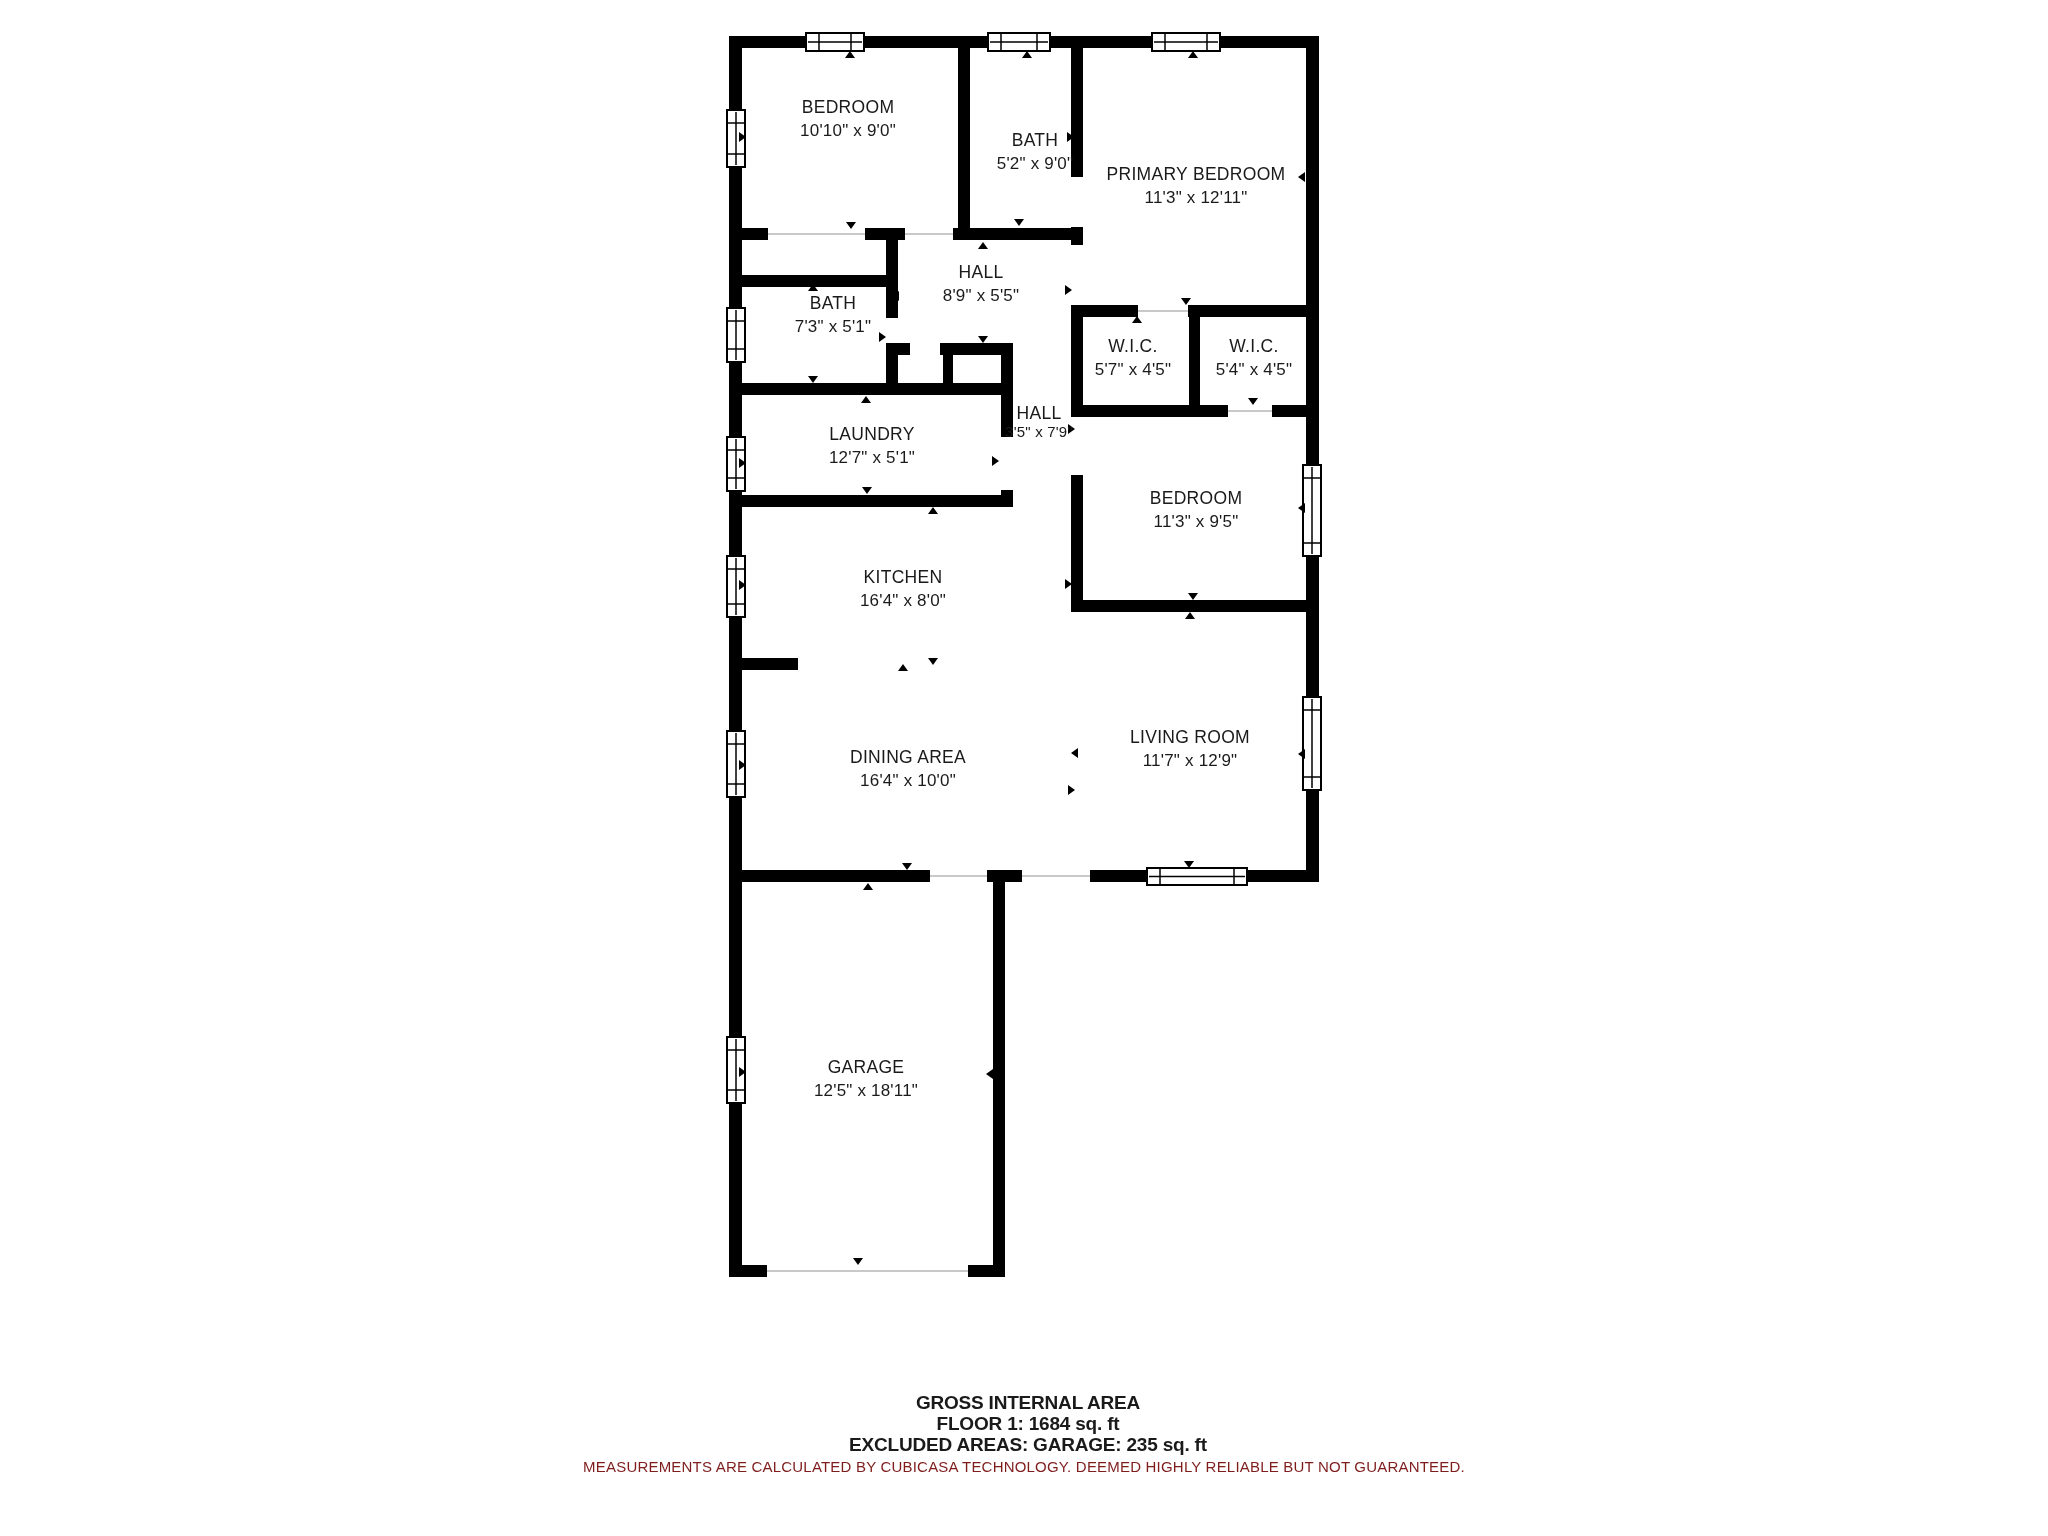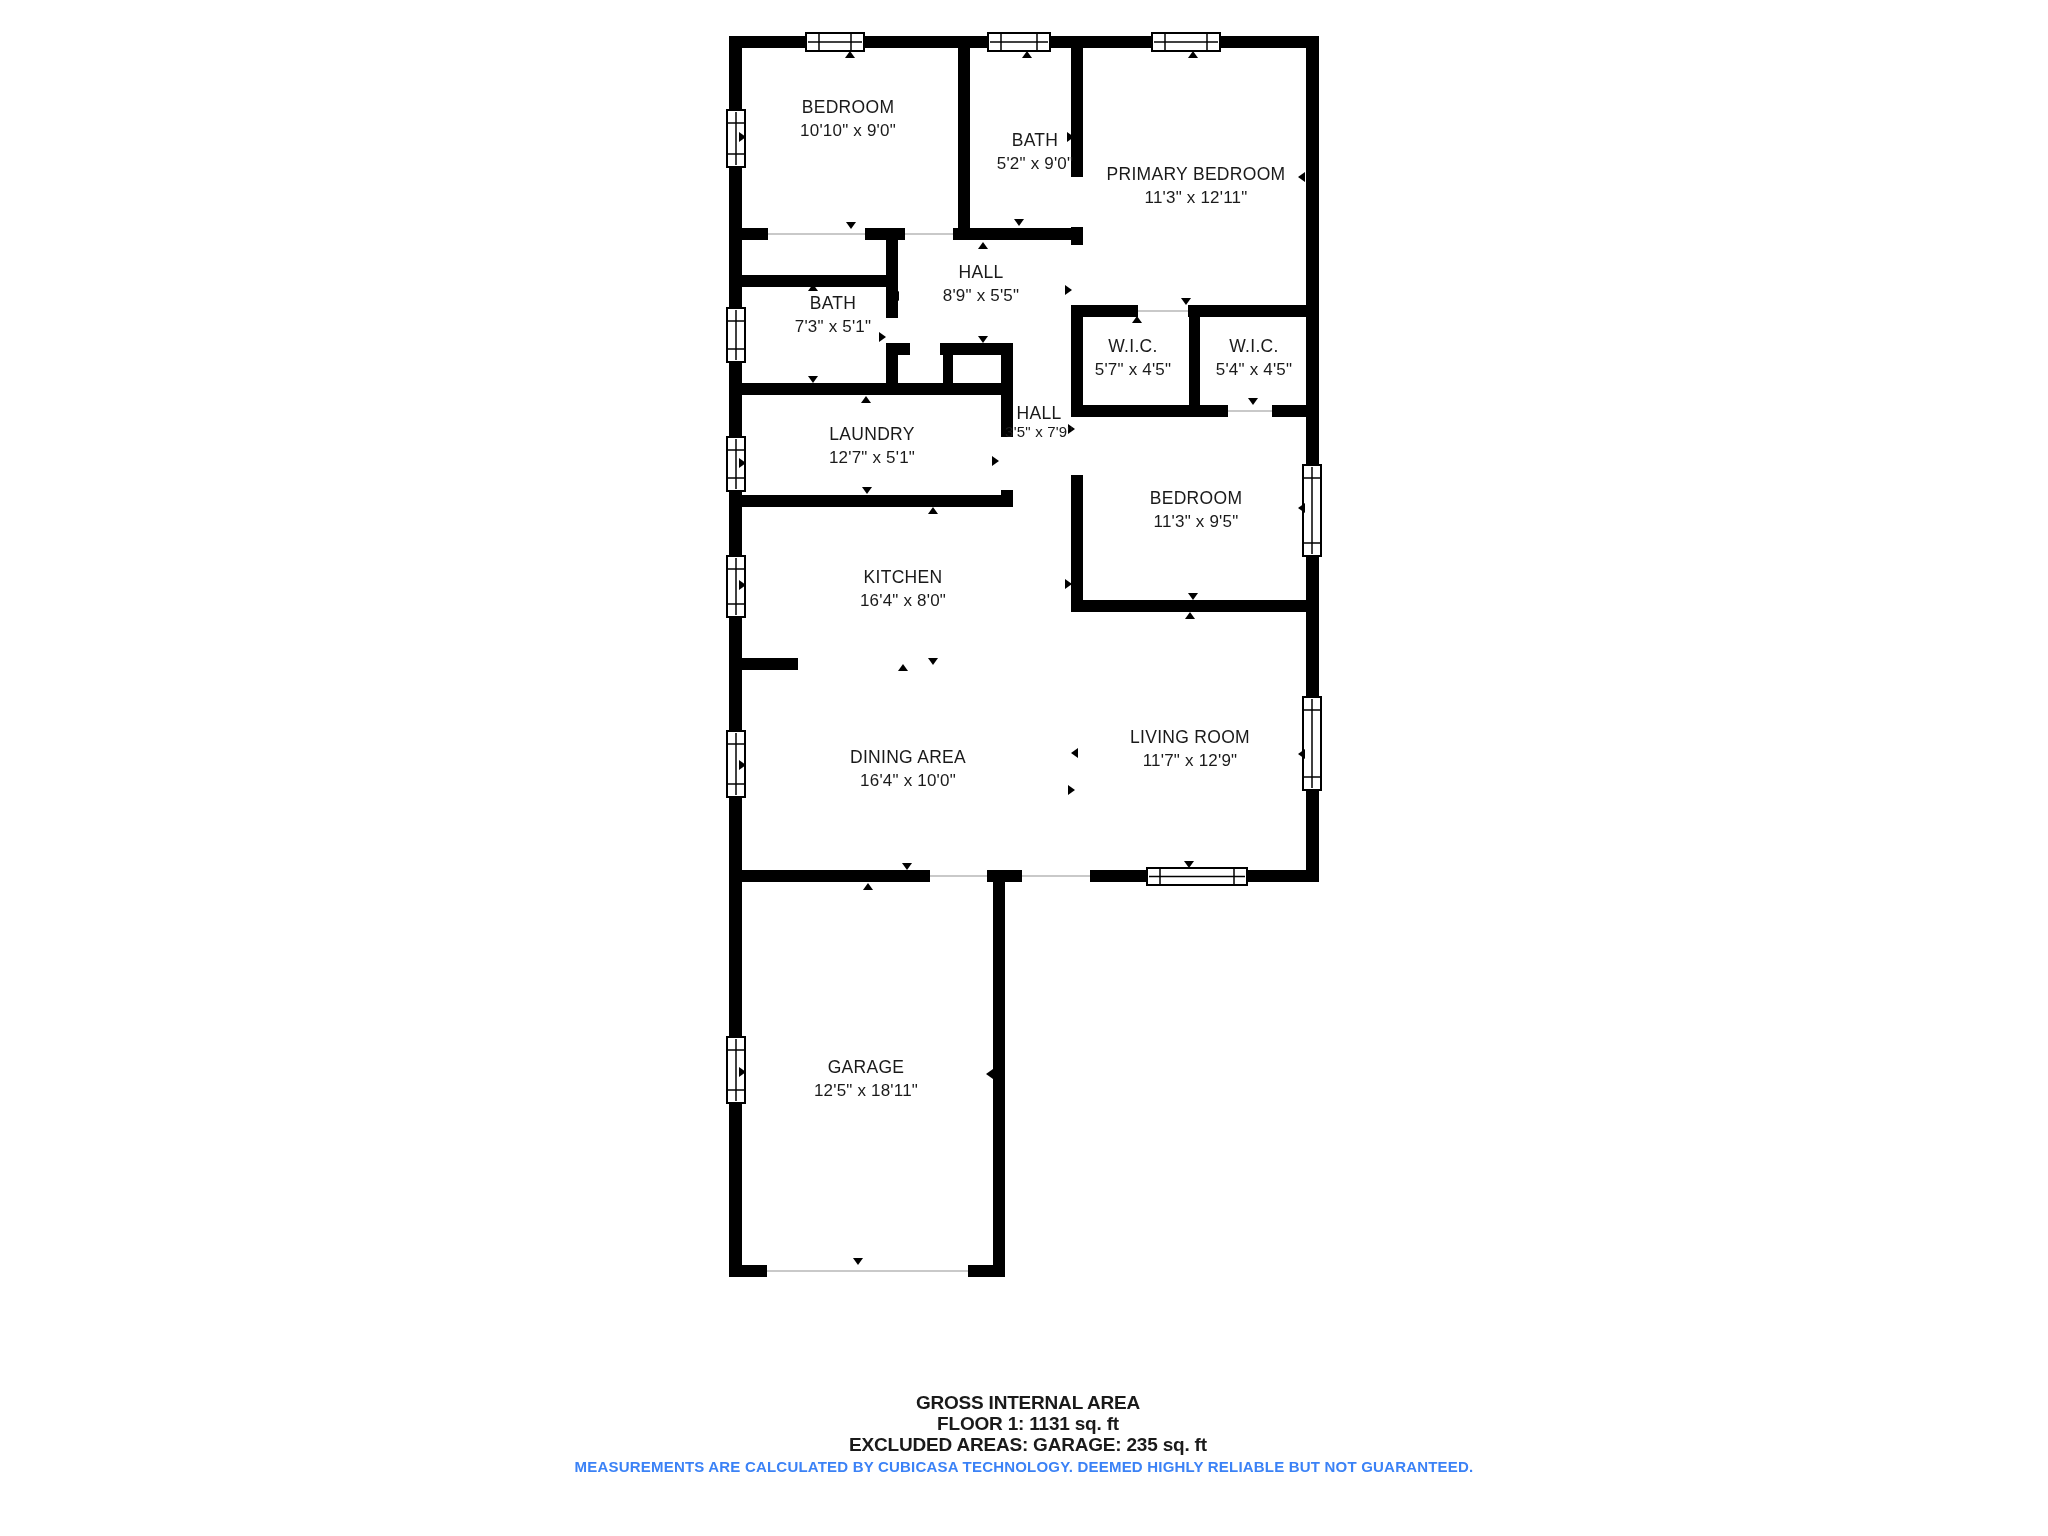--- a/index.html
+++ b/index.html
@@ -20,22 +20,22 @@
   .footer-line{
     font-size:19px;
     font-weight:700;
     line-height:21px;
     letter-spacing:-0.2px;
     padding-left:8px;
   }
   .disclaimer{
     margin-top:3px;
     font-size:15px;
-    font-weight:700;
-    color:#3b82f6;
+    font-weight:400;
+    color:#7f1d1d;
     letter-spacing:0.2px;
   }
 </style>
 </head>
 <body>
 
 <div class="canvas">
   <svg id="plan-svg" width="2048" height="1536" viewBox="0 0 2048 1536">
       <rect x="729" y="36" width="590" height="12" fill="#000000"></rect>
       <rect x="729" y="36" width="13" height="846" fill="#000000"></rect>
@@ -197,17 +197,17 @@
       <text x="908" y="763" text-anchor="middle" fill="#1a1a1a" font-size="17.5" letter-spacing="0.3" font-family="&quot;Liberation Sans&quot;, sans-serif">DINING AREA</text>
       <text x="908" y="786" text-anchor="middle" fill="#1a1a1a" font-size="17" letter-spacing="0.2" font-family="&quot;Liberation Sans&quot;, sans-serif">16'4" x 10'0"</text>
       <text x="1190" y="743" text-anchor="middle" fill="#1a1a1a" font-size="17.5" letter-spacing="0.3" font-family="&quot;Liberation Sans&quot;, sans-serif">LIVING ROOM</text>
       <text x="1190" y="766" text-anchor="middle" fill="#1a1a1a" font-size="17" letter-spacing="0.2" font-family="&quot;Liberation Sans&quot;, sans-serif">11'7" x 12'9"</text>
       <text x="866" y="1073" text-anchor="middle" fill="#1a1a1a" font-size="17.5" letter-spacing="0.3" font-family="&quot;Liberation Sans&quot;, sans-serif">GARAGE</text>
       <text x="866" y="1096" text-anchor="middle" fill="#1a1a1a" font-size="17" letter-spacing="0.2" font-family="&quot;Liberation Sans&quot;, sans-serif">12'5" x 18'11"</text>
     </svg>
 
   <div class="footer">
     <div class="footer-line">GROSS INTERNAL AREA</div>
-    <div class="footer-line">FLOOR 1: 1131 sq. ft</div>
+    <div class="footer-line">FLOOR 1: 1684 sq. ft</div>
     <div class="footer-line">EXCLUDED AREAS: GARAGE: 235 sq. ft</div>
     <div class="disclaimer">MEASUREMENTS ARE CALCULATED BY CUBICASA TECHNOLOGY. DEEMED HIGHLY RELIABLE BUT NOT GUARANTEED.</div>
   </div>
 </div>
 
 </body></html>

